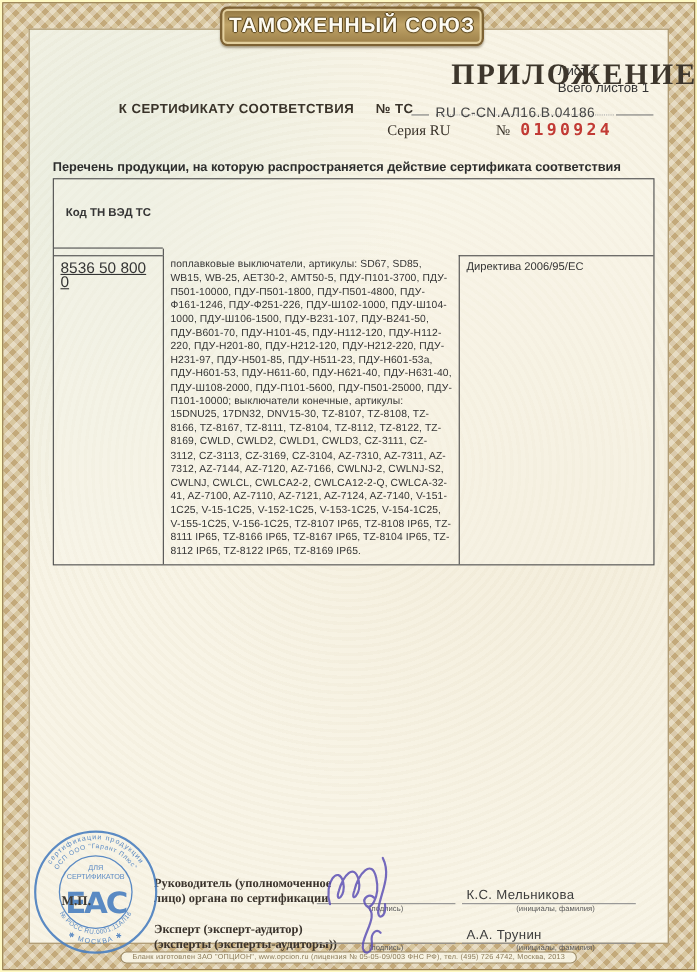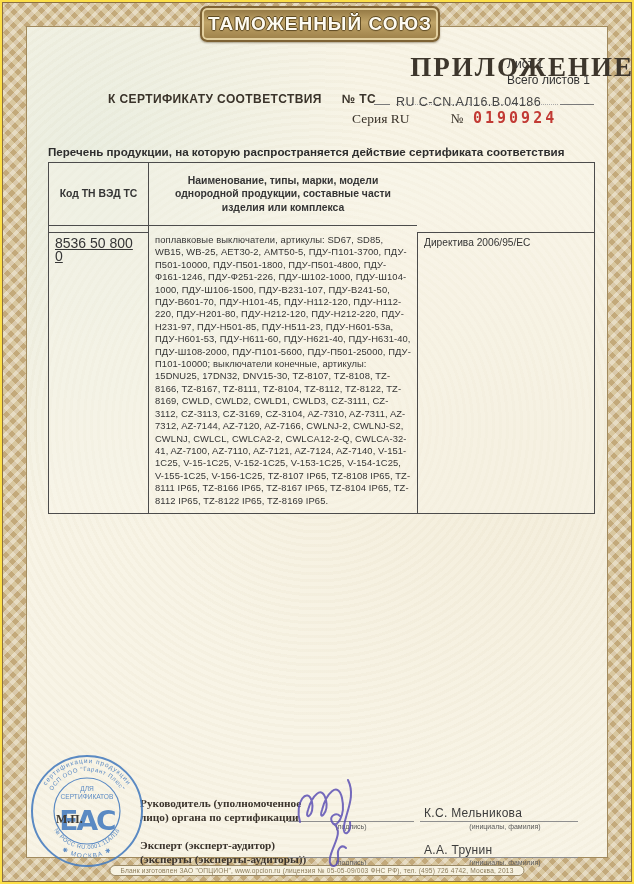--- a/index.html
+++ b/index.html
@@ -1,16 +1,16 @@
 <!DOCTYPE html>
 <html><head>
 <meta charset="utf-8">
 <style>
   html,body{margin:0;padding:0;background:#9a9a9a;}
-  .page{position:relative;width:634px;height:884px;background:#fde047;overflow:hidden;
+  .page{position:relative;width:634px;height:884px;background:#fef9c3;overflow:hidden;
         font-family:"Liberation Sans",sans-serif;color:#3b3b3b;}
   
   .border-band{position:absolute;inset:2px;border:1px solid #8a6f45;
      background:
        repeating-linear-gradient(-45deg, rgba(255,255,255,.38) 0 4px, rgba(255,255,255,0) 4px 9px),
        repeating-linear-gradient(45deg, #c3a97a 0 5px, #d8c79f 5px 10px);}
   .inner-sheet{position:absolute;inset:26px;background:#f8f4e6;border:1px solid #a18a5e;}
   .watermark{position:absolute;inset:27px;pointer-events:none;
      background:
        radial-gradient(ellipse at 12% 18%, rgba(150,200,190,.14), transparent 38%),
@@ -112,21 +112,20 @@
     <span>Серия RU</span>
     <span class="no-sign">№</span>
   </div>
   <div class="series-number">0190924</div>
 
   <div class="section-title">Перечень продукции, на которую распространяется действие сертификата соответствия</div>
 
   <div class="tbl">
     <div class="tr thead">
       <div class="td c1">Код ТН ВЭД ТС</div>
-      <div class="td c2">Наименование, типы, марки, модели однородной продукции, составные части изделия или комплекса</div>
     </div>
     <div class="tr trow1">
       <div class="td c1"></div>
       <div class="td c3"></div>
     </div>
     <div class="tr trow2">
       <div class="td c1">8536 50 800 0</div>
       <div class="td c2">поплавковые выключатели, артикулы: SD67, SD85, WB15, WB-25, АЕТ30-2, АМТ50-5, ПДУ-П101-3700, ПДУ-П501-10000, ПДУ-П501-1800, ПДУ-П501-4800, ПДУ-Ф161-1246, ПДУ-Ф251-226, ПДУ-Ш102-1000, ПДУ-Ш104-1000, ПДУ-Ш106-1500, ПДУ-В231-107, ПДУ-В241-50, ПДУ-В601-70, ПДУ-Н101-45, ПДУ-Н112-120, ПДУ-Н112-220, ПДУ-Н201-80, ПДУ-Н212-120, ПДУ-Н212-220, ПДУ-Н231-97, ПДУ-Н501-85, ПДУ-Н511-23, ПДУ-Н601-53а, ПДУ-Н601-53, ПДУ-Н611-60, ПДУ-Н621-40, ПДУ-Н631-40, ПДУ-Ш108-2000, ПДУ-П101-5600, ПДУ-П501-25000, ПДУ-П101-10000; выключатели конечные, артикулы: 15DNU25, 17DN32, DNV15-30, TZ-8107, TZ-8108, TZ-8166, TZ-8167, TZ-8111, TZ-8104, TZ-8112, TZ-8122, TZ-8169, CWLD, CWLD2, CWLD1, CWLD3, CZ-3111, CZ-3112, CZ-3113, CZ-3169, CZ-3104, AZ-7310, AZ-7311, AZ-7312, AZ-7144, AZ-7120, AZ-7166, CWLNJ-2, CWLNJ-S2, CWLNJ, CWLCL, CWLCA2-2, CWLCA12-2-Q, CWLCA-32-41, AZ-7100, AZ-7110, AZ-7121, AZ-7124, AZ-7140, V-151-1C25, V-15-1C25, V-152-1C25, V-153-1C25, V-154-1C25, V-155-1C25, V-156-1C25, TZ-8107 IP65, TZ-8108 IP65, TZ-8111 IP65, TZ-8166 IP65, TZ-8167 IP65, TZ-8104 IP65, TZ-8112 IP65, TZ-8122 IP65, TZ-8169 IP65.</div>
       <div class="td c3">Директива 2006/95/ЕС</div>
     </div>

